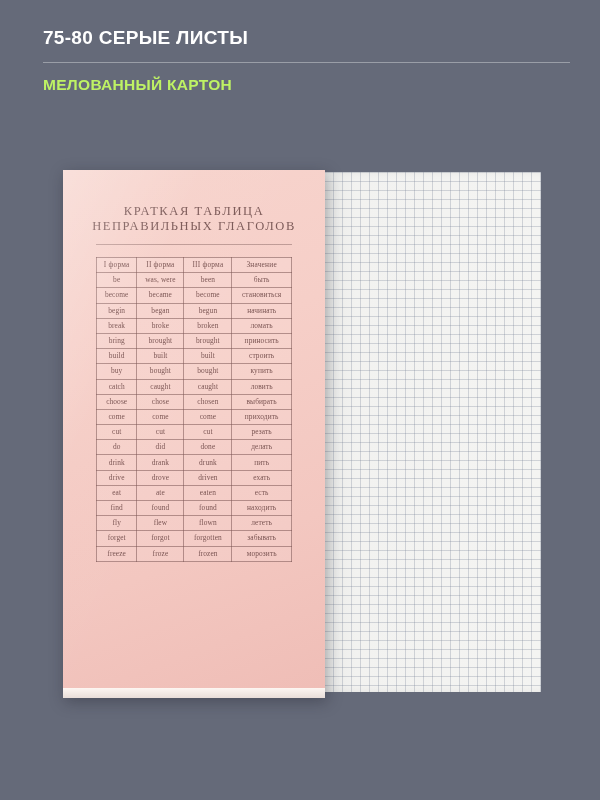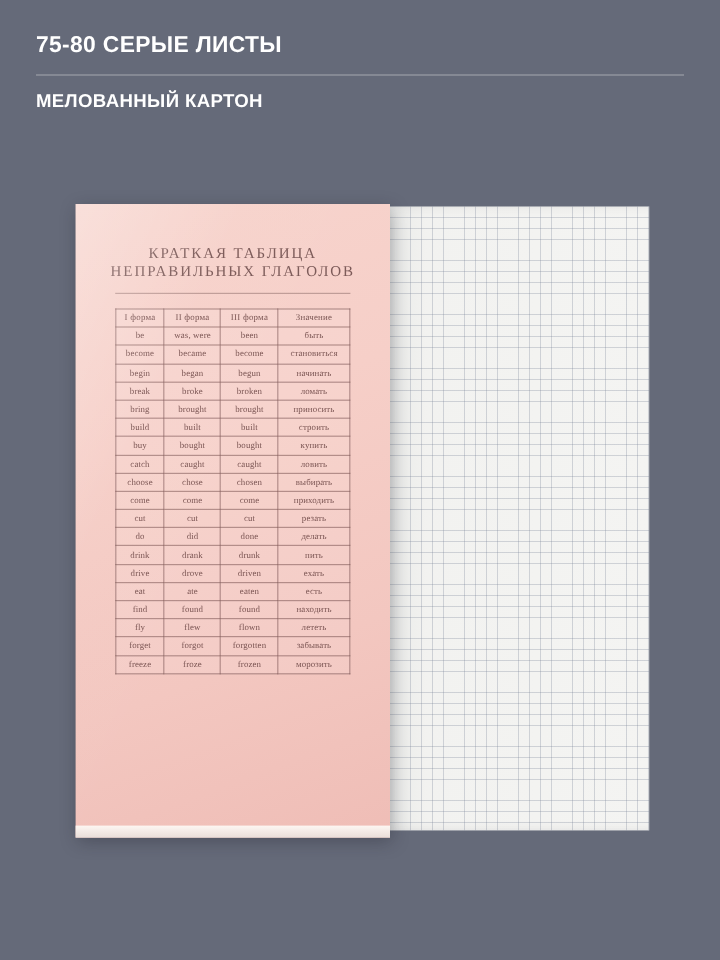--- a/index.html
+++ b/index.html
@@ -9,36 +9,37 @@
     height: 800px;
     background: #656a79;
     font-family: "Liberation Sans", sans-serif;
     overflow: hidden;
     position: relative;
   }
 
   
   .header {
     padding: 26px 30px 0 30px;
+    margin-left: 13px;
   }
   .header-title {
     color: #ffffff;
     font-size: 19px;
     font-weight: bold;
     letter-spacing: 0.3px;
     line-height: 24px;
     padding-bottom: 12px;
   }
   .header-rule {
     height: 1px;
     background: rgba(255,255,255,0.35);
     margin: 0 0 0 0;
   }
   .header-sub {
-    color: #ffffff;
+    color: #bef264;
     font-size: 15.5px;
     font-weight: bold;
     letter-spacing: 0.3px;
     padding-top: 13px;
   }
 
   
   .photo {
     position: absolute;
     left: 63px;

